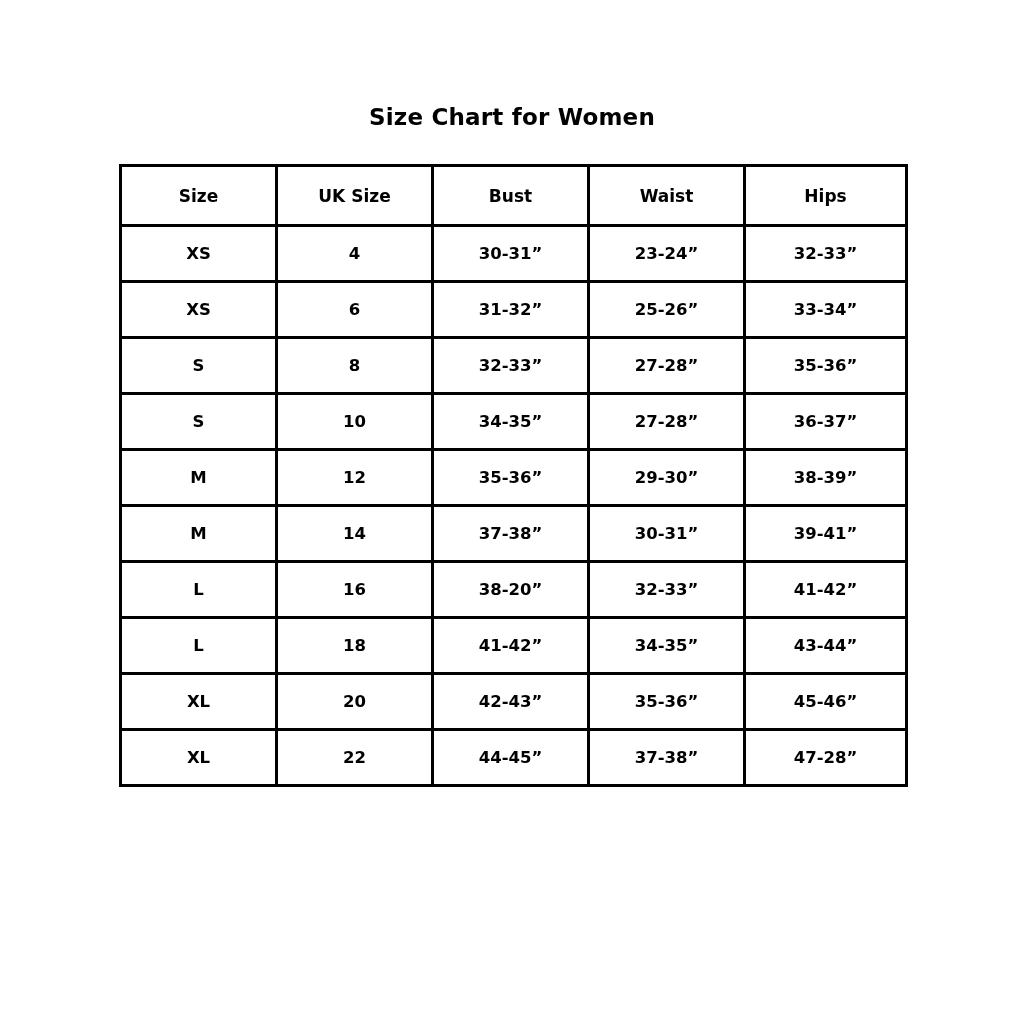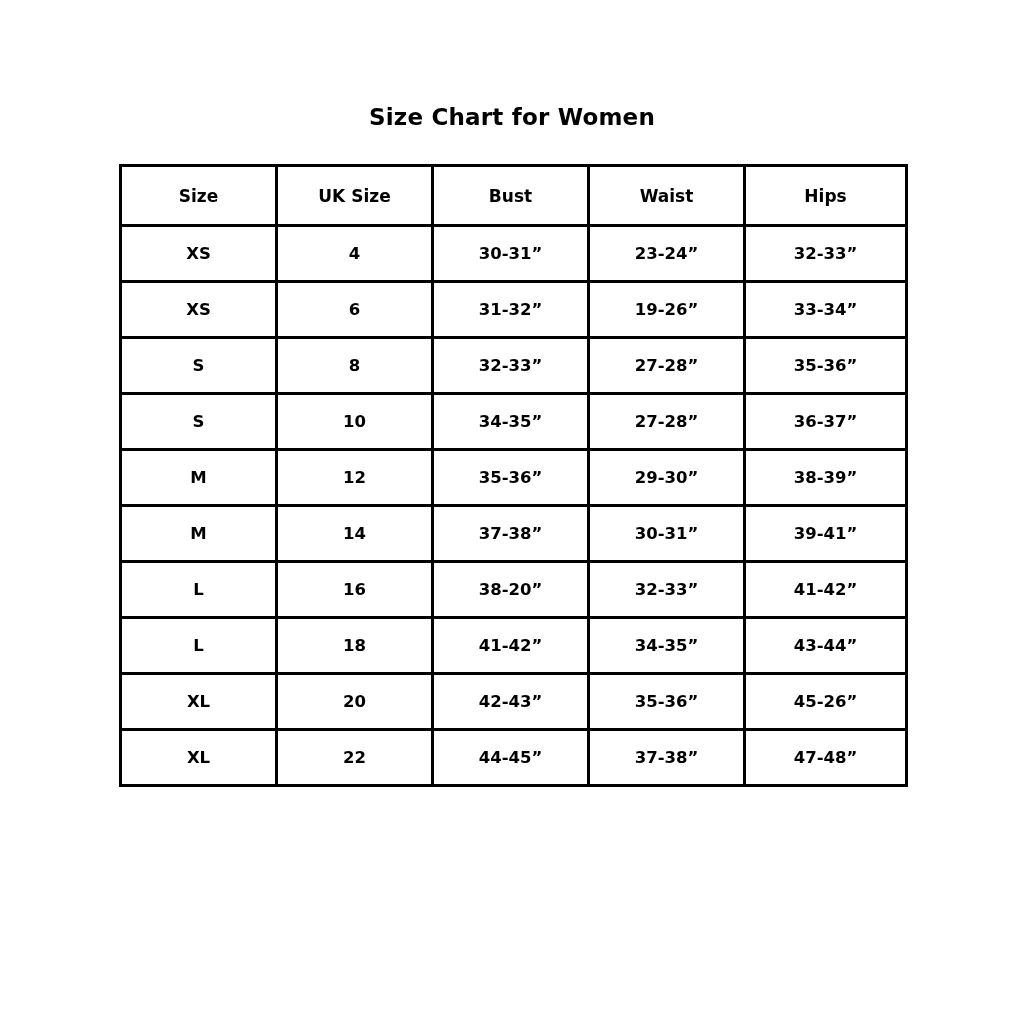--- a/index.html
+++ b/index.html
@@ -91,21 +91,21 @@
           <td>XS</td>
           <td>4</td>
           <td>30-31”</td>
           <td>23-24”</td>
           <td>32-33”</td>
         </tr>
         <tr>
           <td>XS</td>
           <td>6</td>
           <td>31-32”</td>
-          <td>19-26”</td>
+          <td>25-26”</td>
           <td>33-34”</td>
         </tr>
         <tr>
           <td>S</td>
           <td>8</td>
           <td>32-33”</td>
           <td>27-28”</td>
           <td>35-36”</td>
         </tr>
         <tr>
@@ -141,25 +141,25 @@
           <td>18</td>
           <td>41-42”</td>
           <td>34-35”</td>
           <td>43-44”</td>
         </tr>
         <tr>
           <td>XL</td>
           <td>20</td>
           <td>42-43”</td>
           <td>35-36”</td>
-          <td>45-26”</td>
+          <td>45-46”</td>
         </tr>
         <tr>
           <td>XL</td>
           <td>22</td>
           <td>44-45”</td>
           <td>37-38”</td>
-          <td>47-48”</td>
+          <td>47-28”</td>
         </tr>
       </tbody>
     </table>
   </div>
 </div>
 
 </body></html>

